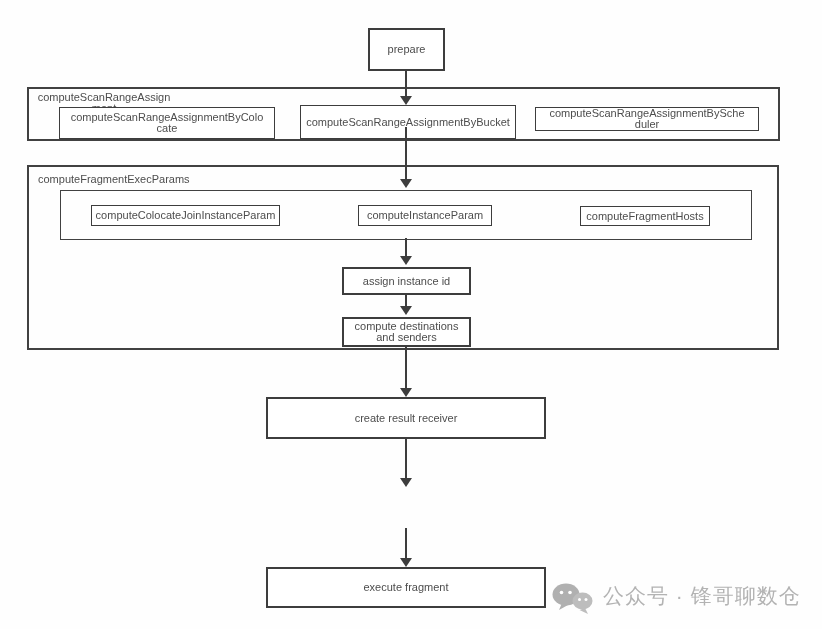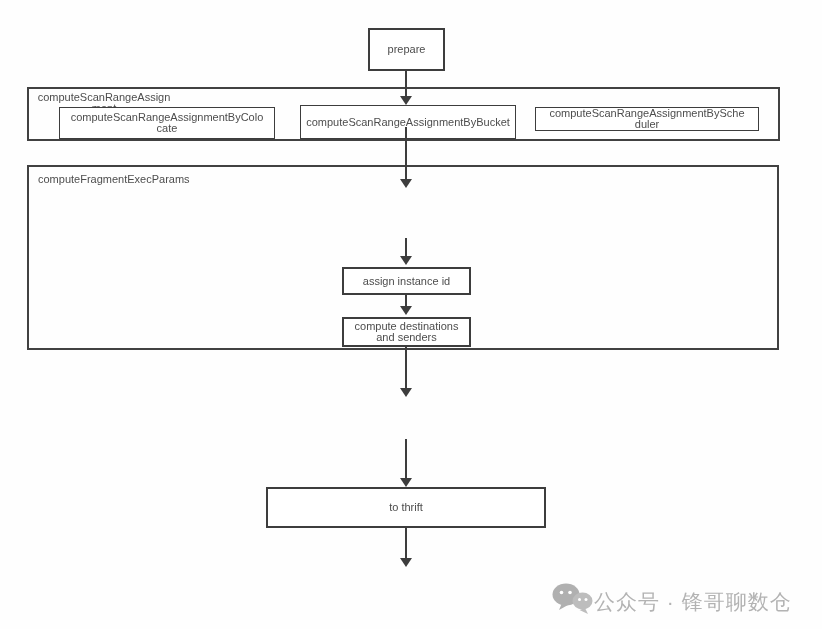--- a/index.html
+++ b/index.html
@@ -41,21 +41,21 @@
   .vline{position:absolute;width:2px;background:#3d3d3d;left:405px;}
   .ahead{
     position:absolute;left:400px;
     width:0;height:0;
     border-left:6px solid transparent;
     border-right:6px solid transparent;
     border-top:9px solid #3d3d3d;
   }
   .watermark{
     position:absolute;left:552px;top:582px;
-    display:flex;align-items:flex-end;
+    display:flex;align-items:flex-start;gap:9px;
     color:#b3b3b3;
   }
   .watermark .wm-text{
     font-size:21px;letter-spacing:1px;white-space:nowrap;
     font-family:"Liberation Sans", sans-serif;
   }
 </style>
 </head>
 <body>
 
@@ -77,30 +77,44 @@
     </div>
     <div class="node thin" style="left:506px;top:18px;width:224px;height:24px">
       <span class="wrap" style="width:199px">computeScanRangeAssignmentByScheduler</span>
     </div>
   </div>
 
   <div class="container" style="left:27px;top:165px;width:752px;height:185px">
     <div class="glabel" style="left:9px;top:7px;text-align:center">
       <span>computeFragmentExecParams</span>
     </div>
+    <div class="innerrect" style="left:31px;top:23px;width:692px;height:50px">
+      <div class="node thin" style="left:30px;top:14px;width:189px;height:21px">
+        <span>computeColocateJoinInstanceParam</span>
+      </div>
+      <div class="node thin" style="left:297px;top:14px;width:134px;height:21px">
+        <span>computeInstanceParam</span>
+      </div>
+      <div class="node thin" style="left:519px;top:15px;width:130px;height:20px">
+        <span>computeFragmentHosts</span>
+      </div>
+    </div>
     <div class="node" style="left:313px;top:150px;width:129px;height:30px">
       <span class="wrap" style="width:110px">compute destinations and senders</span>
     </div>
     <div class="node" style="left:313px;top:100px;width:129px;height:28px">
       <span>assign instance id</span>
     </div>
   </div>
 
-  <div class="node" style="left:266px;top:487px;width:280px;height:41px">
-    <span>to thrift</span>
+  <div class="node" style="left:266px;top:397px;width:280px;height:42px">
+    <span>create result receiver</span>
+  </div>
+  <div class="node" style="left:266px;top:567px;width:280px;height:41px">
+    <span>execute fragment</span>
   </div>
 
   <div class="vline" style="top:71px;height:26px"></div>
   <div class="ahead" style="top:96px"></div>
 
   <div class="vline" style="top:127px;height:53px"></div>
   <div class="ahead" style="top:179px"></div>
 
   <div class="vline" style="top:238px;height:19px"></div>
   <div class="ahead" style="top:256px"></div>

